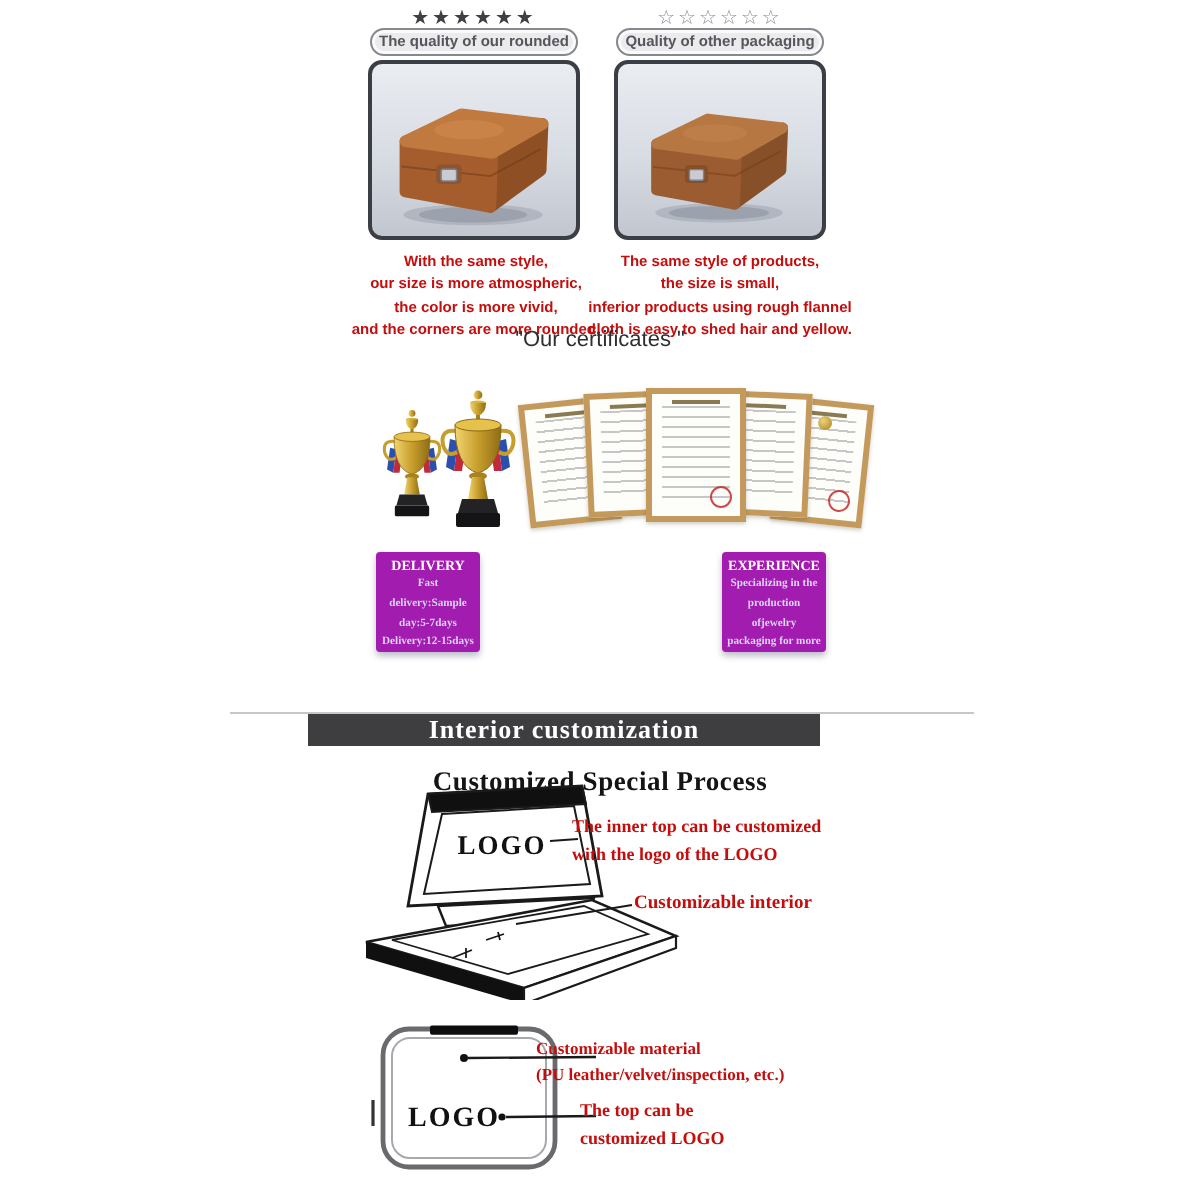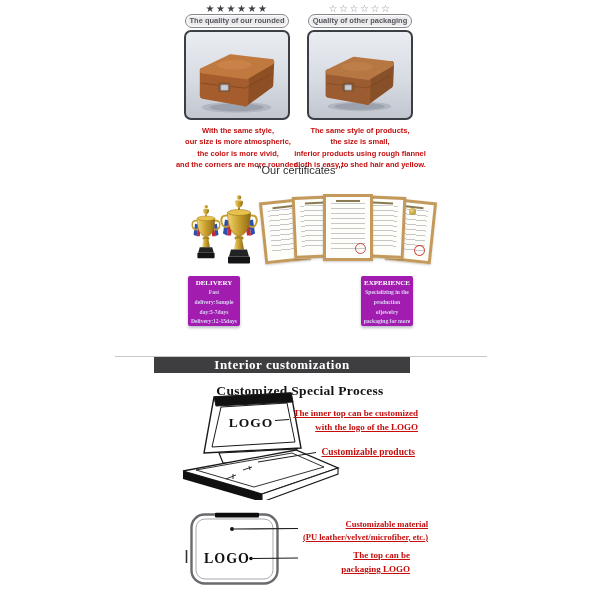--- a/index.html
+++ b/index.html
@@ -43,21 +43,21 @@
 
   
   .process-title{width:600px;text-align:center;font-family:"Liberation Serif",serif;font-weight:bold;
         font-size:13.5px;color:#141414;letter-spacing:.3px;}
   .rule{height:1px;background:#c7c7c9;}
   .banner{box-sizing:border-box;width:256px;height:16px;background:#3e3e40;color:#fff;
         font-family:"Liberation Serif",serif;font-weight:bold;font-size:13px;line-height:16px;
         text-align:center;letter-spacing:.5px;}
 
   
-  .ann{font-family:"Liberation Serif",serif;font-weight:bold;color:#c40e0e;white-space:pre-line;text-align:right;text-decoration:underline;}
+  .ann{font-family:"Liberation Serif",serif;font-weight:bold;color:#c40e0e;white-space:pre-line;text-align:left;}
   .ann-a{font-size:9px;line-height:1.55;}
   .ann-b{font-size:9.5px;}
   .ann-c{font-size:8.5px;line-height:1.5;}
   svg text.logo{font-family:"Liberation Serif",serif;font-weight:bold;fill:#111;letter-spacing:1px;}
 </style>
 </head>
 <body>
 
 <div id="page">
 
@@ -199,31 +199,31 @@
       <path d="M183,471 L296,450 L338,468 L262,494 Z" fill="#ffffff" stroke="#1a1a1a" stroke-width="1.3"></path>
       <path d="M196,470 L292,453 L324,467 L254,487 Z" fill="#ffffff" stroke="#1a1a1a" stroke-width="0.9"></path>
       <polygon points="183,471 262,494 262,502 183,479" fill="#101010"></polygon>
       <path d="M262,494 L338,468 L338,474 L262,502 Z" fill="#ffffff" stroke="#1a1a1a" stroke-width="1.1"></path>
       <path d="M243,470 L252,467 M249,466 L250,470 M226,479 L236,475 M233,474 L233,479" stroke="#1a1a1a" stroke-width="0.9" fill="none"></path>
     </g>
     <line x1="258" y1="462" x2="316" y2="452.5" stroke="#1a1a1a" stroke-width="1"></line>
   </svg>
   <div class="abs ann ann-a" style="left:286px;top:407px;width:132px;">The inner top can be customized
 with the logo of the LOGO</div>
-  <div class="abs ann ann-b" style="left:317px;top:447px;width:98px;">Customizable products</div>
+  <div class="abs ann ann-b" style="left:317px;top:447px;width:98px;">Customizable interior</div>
 
   <svg class="abs" style="left:180px;top:508px;" width="122" height="82" viewBox="180 508 122 82">
     <rect x="191.5" y="514.5" width="86" height="69" rx="13" fill="#ffffff" stroke="#6a6a6e" stroke-width="2.4"></rect>
     <rect x="196" y="519" width="77" height="60" rx="9" fill="none" stroke="#a9a9ad" stroke-width="1"></rect>
     <rect x="215" y="512.8" width="44" height="4.6" rx="1" fill="#0d0d0d"></rect>
     <line x1="186.5" y1="550" x2="186.5" y2="563" stroke="#333" stroke-width="1.6"></line>
     <text class="logo" x="227" y="563" font-size="14" text-anchor="middle">LOGO</text>
     <circle cx="251" cy="558.5" r="1.8" fill="#111"></circle>
     <line x1="253" y1="558.5" x2="298" y2="558" stroke="#1a1a1a" stroke-width="1.2"></line>
     <circle cx="232" cy="529" r="2" fill="#111"></circle>
     <line x1="234" y1="529" x2="298" y2="528.5" stroke="#1a1a1a" stroke-width="1.2"></line>
   </svg>
   <div class="abs ann ann-c" style="left:268px;top:518px;width:160px;">Customizable material
-(PU leather/velvet/microfiber, etc.)</div>
+(PU leather/velvet/inspection, etc.)</div>
   <div class="abs ann ann-a" style="left:290px;top:549px;width:120px;">The top can be
-packaging LOGO</div>
+customized LOGO</div>
 
 </div>
 
 </body></html>

